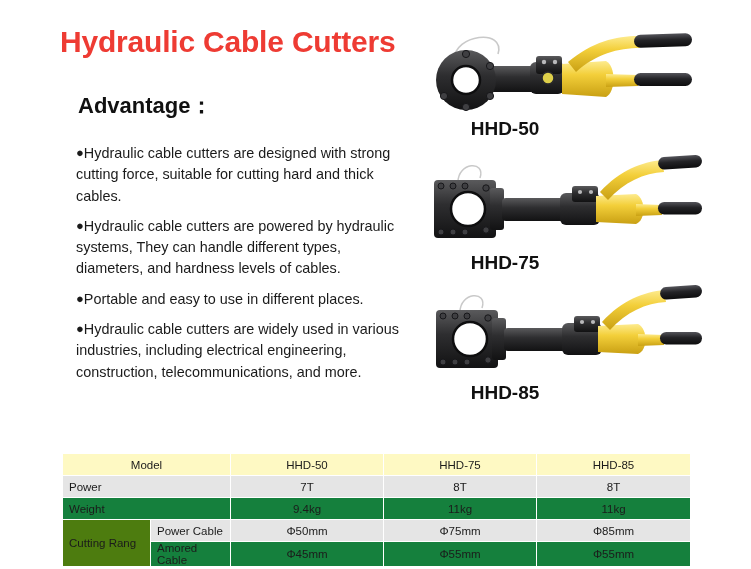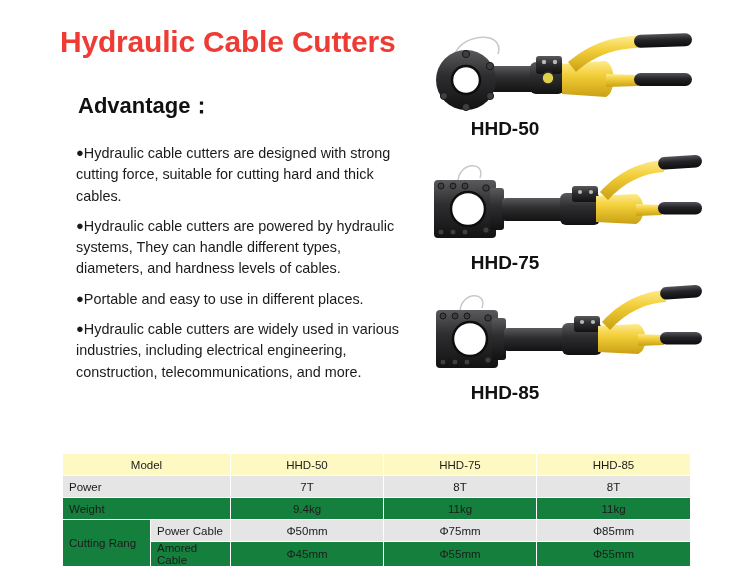--- a/index.html
+++ b/index.html
@@ -62,21 +62,21 @@
   }
   table.params td{
     border:1.6px solid #ffffff;
     height:21px;
     padding:0 6px;
     vertical-align:middle;
   }
   .hdr{background:#fef9c3;text-align:center;font-weight:normal;}
   .lite{background:#e5e5e5;}
   .dark{background:#15803d;}
-  .merge{background:#15803d;}
+  .merge{background:#4d7c0f;}
   .ctr{text-align:center;}
   .lft{text-align:left;padding-left:7px;}
 </style>
 </head>
 <body>
 
 <div class="page">
 
   <div class="title">Hydraulic Cable Cutters</div>
 

